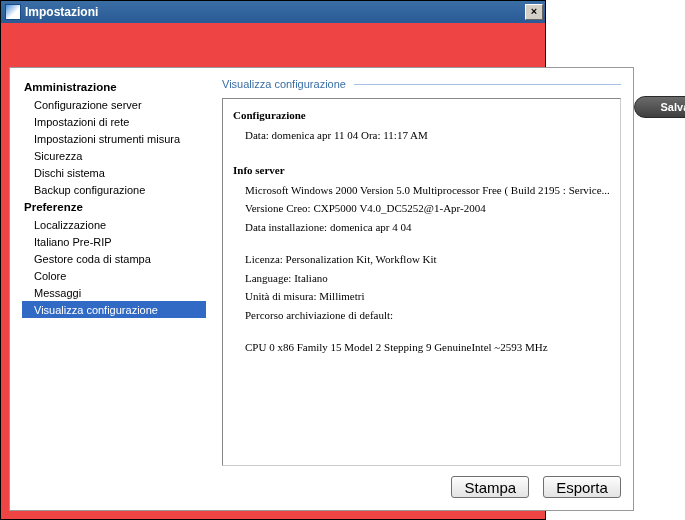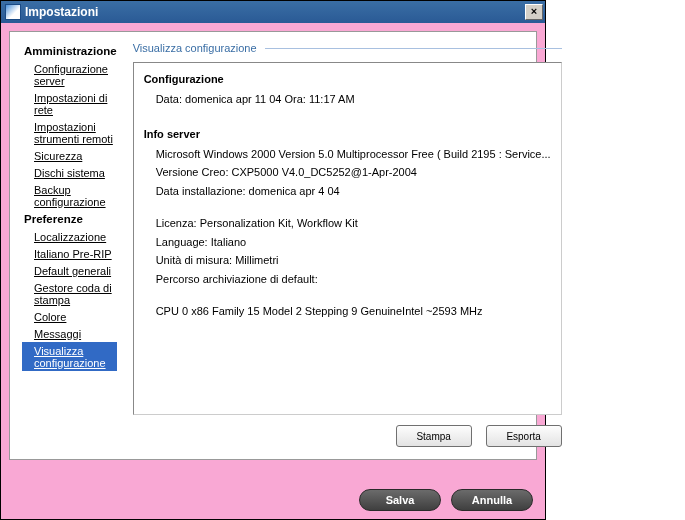--- a/index.html
+++ b/index.html
@@ -8,24 +8,25 @@
     font-family: Tahoma, Arial, sans-serif;
     font-size: 11px;
     background: #fff;
     width: 685px;
     height: 520px;
     overflow: hidden;
   }
   .window {
     width: 546px;
     height: 520px;
-    background: #f9a8d4;
+    background: #ef4444;
     display: flex;
     flex-direction: column;
     border: 1px solid #000;
+    gap: 36px;
   }
   .titlebar {
     height: 22px;
     background: linear-gradient(to bottom, #3a6ea5, #2a5a95);
     color: #fff;
     display: flex;
     align-items: center;
     padding: 0 2px 0 4px;
     font-weight: bold;
     font-size: 12px;
@@ -50,21 +51,21 @@
     font-size: 11px;
     font-weight: bold;
     text-align: center;
     line-height: 13px;
     cursor: pointer;
   }
   .content-area {
     flex: 1;
     padding: 8px;
     display: flex;
-    flex-direction: column;
+    flex-direction: row;
   }
   .main-panel {
     flex: 1;
     border: 1px solid #999;
     background: #fff;
     display: flex;
     flex-direction: column;
     padding: 10px 12px 12px 12px;
   }
   .panel-body {
@@ -80,21 +81,20 @@
   .sidebar .group-header {
     font-weight: bold;
     color: #000;
     padding: 3px 0 3px 2px;
     font-size: 11.5px;
   }
   .sidebar .item {
     padding: 2.5px 0 2.5px 12px;
     color: #000;
     cursor: pointer;
-    text-decoration: underline;
   }
   .sidebar .item.selected {
     background: #316ac5;
     color: #fff;
   }
   .right-col {
     flex: 1;
     display: flex;
     flex-direction: column;
   }
@@ -115,20 +115,21 @@
     flex: 1;
     border: 1px solid #888;
     border-right-color: #ccc;
     border-bottom-color: #ccc;
     background: #fff;
     overflow-y: auto;
     padding: 8px 10px;
     font-size: 11px;
     line-height: 1.5;
     position: relative;
+    font-family: Liberation Serif, serif;
   }
   .config-box .heading {
     font-weight: bold;
     margin-top: 4px;
     margin-bottom: 2px;
   }
   .config-box .heading:first-child { margin-top: 0; }
   .config-box .row {
     padding-left: 12px;
     padding-top: 1px;
@@ -144,21 +145,21 @@
     justify-content: flex-end;
     gap: 14px;
   }
   .btn {
     min-width: 76px;
     height: 22px;
     background: linear-gradient(to bottom, #fdfdfd, #e3e3e3);
     border: 1px solid #707070;
     border-radius: 3px;
     font-family: Tahoma, Arial, sans-serif;
-    font-size: 10px;
+    font-size: 15px;
     cursor: pointer;
     padding: 0 12px;
   }
   .footer-row {
     margin-top: 10px;
     display: flex;
     justify-content: flex-end;
     gap: 10px;
     padding-right: 4px;
   }
@@ -193,29 +194,28 @@
   </div>
 
   <div class="content-area">
     <div class="main-panel">
       <div class="panel-body">
 
         <div class="sidebar">
           <div class="group-header">Amministrazione</div>
           <div class="item">Configurazione server</div>
           <div class="item">Impostazioni di rete</div>
-          <div class="item">Impostazioni strumenti remoti</div>
+          <div class="item">Impostazioni strumenti misura</div>
           <div class="item">Sicurezza</div>
           <div class="item">Dischi sistema</div>
           <div class="item">Backup configurazione</div>
 
           <div class="group-header">Preferenze</div>
           <div class="item">Localizzazione</div>
           <div class="item">Italiano Pre-RIP</div>
-          <div class="item">Default generali</div>
           <div class="item">Gestore coda di stampa</div>
           <div class="item">Colore</div>
           <div class="item">Messaggi</div>
           <div class="item selected">Visualizza configurazione</div>
         </div>
 
         <div class="right-col">
           <div class="section-header">
             <span>Visualizza configurazione</span>
             <div class="line"></div>

